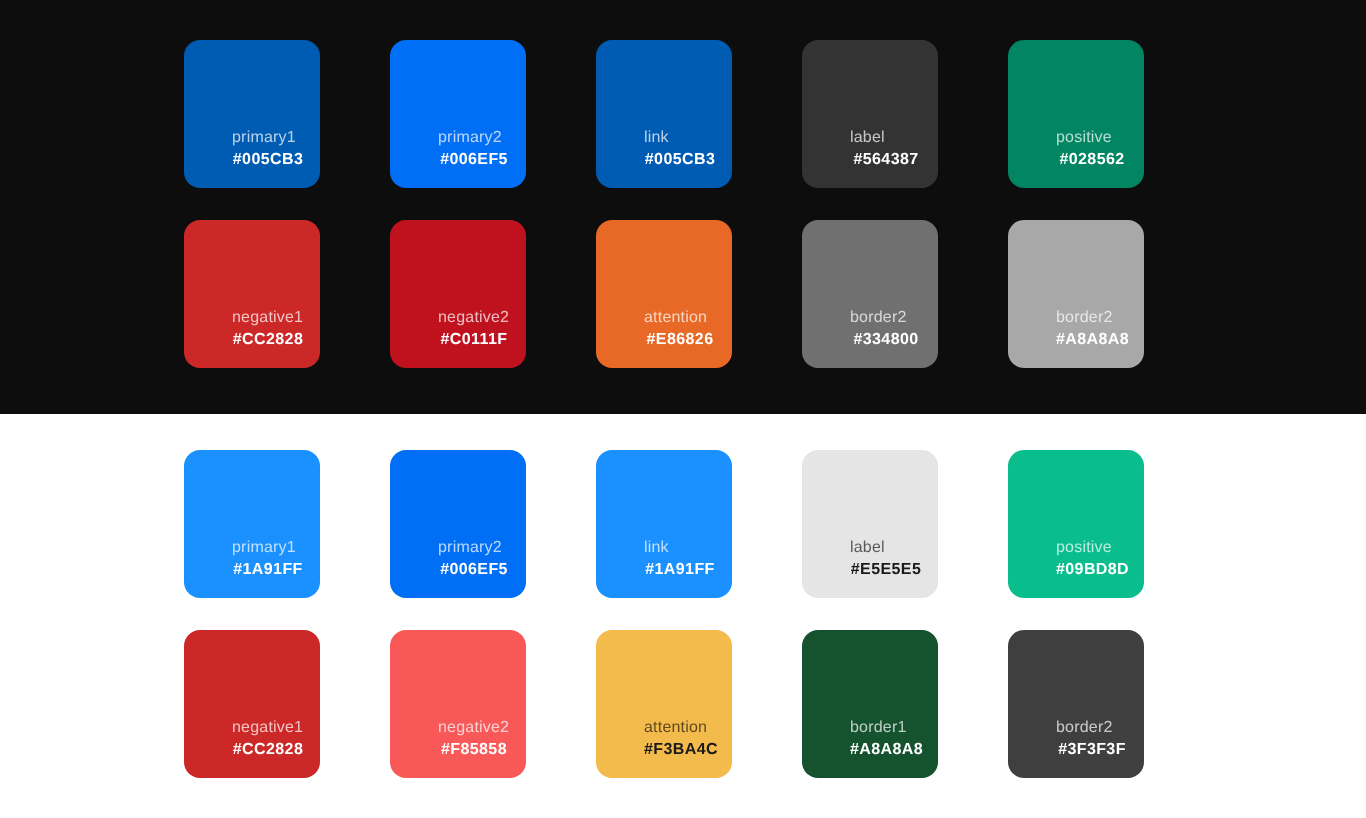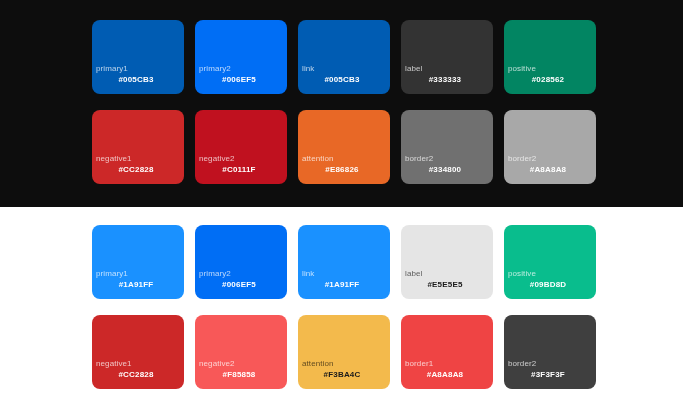--- a/index.html
+++ b/index.html
@@ -49,28 +49,28 @@
     display:grid;
     grid-template-columns:repeat(5, 88px);
     column-gap:15px;
   }
 
   .section--dark .swatch-row + .swatch-row { margin-top:16px; }
   .section--light .swatch-row + .swatch-row { margin-top:16px; }
 
   
   .swatch {
-    width:92px;
+    width:68px;
     height:74px;
     border-radius:8px;
     position:relative;
     display:flex;
     flex-direction:column;
     justify-content:flex-end;
-    padding:0 8px 9px 4px;
+    padding:0 8px 9px 24px;
     overflow:hidden;
   }
 
   .swatch-name {
     font-size:8px;
     line-height:11px;
     letter-spacing:0.1px;
     font-weight:400;
     white-space:nowrap;
   }
@@ -105,21 +105,21 @@
         <div class="swatch on-dark" style="background: rgb(0, 110, 245);">
           <div class="swatch-name">primary2</div>
           <div class="swatch-hex">#006EF5</div>
         </div>
         <div class="swatch on-dark" style="background: rgb(0, 92, 179);">
           <div class="swatch-name">link</div>
           <div class="swatch-hex">#005CB3</div>
         </div>
         <div class="swatch on-dark" style="background: rgb(51, 51, 51);">
           <div class="swatch-name">label</div>
-          <div class="swatch-hex">#333333</div>
+          <div class="swatch-hex">#564387</div>
         </div>
         <div class="swatch on-dark" style="background: rgb(2, 133, 98);">
           <div class="swatch-name">positive</div>
           <div class="swatch-hex">#028562</div>
         </div>
       </div>
       <div class="swatch-row">
         <div class="swatch on-dark" style="background: rgb(204, 40, 40);">
           <div class="swatch-name">negative1</div>
           <div class="swatch-hex">#CC2828</div>
@@ -172,21 +172,21 @@
           <div class="swatch-hex">#CC2828</div>
         </div>
         <div class="swatch on-dark" style="background: rgb(248, 88, 88);">
           <div class="swatch-name">negative2</div>
           <div class="swatch-hex">#F85858</div>
         </div>
         <div class="swatch on-light" style="background: rgb(243, 186, 76);">
           <div class="swatch-name">attention</div>
           <div class="swatch-hex">#F3BA4C</div>
         </div>
-        <div class="swatch on-dark" style="background: #ef4444;">
+        <div class="swatch on-dark" style="background: #14532d;">
           <div class="swatch-name">border1</div>
           <div class="swatch-hex">#A8A8A8</div>
         </div>
         <div class="swatch on-dark" style="background: rgb(63, 63, 63);">
           <div class="swatch-name">border2</div>
           <div class="swatch-hex">#3F3F3F</div>
         </div>
       </div>
     </section>
 

